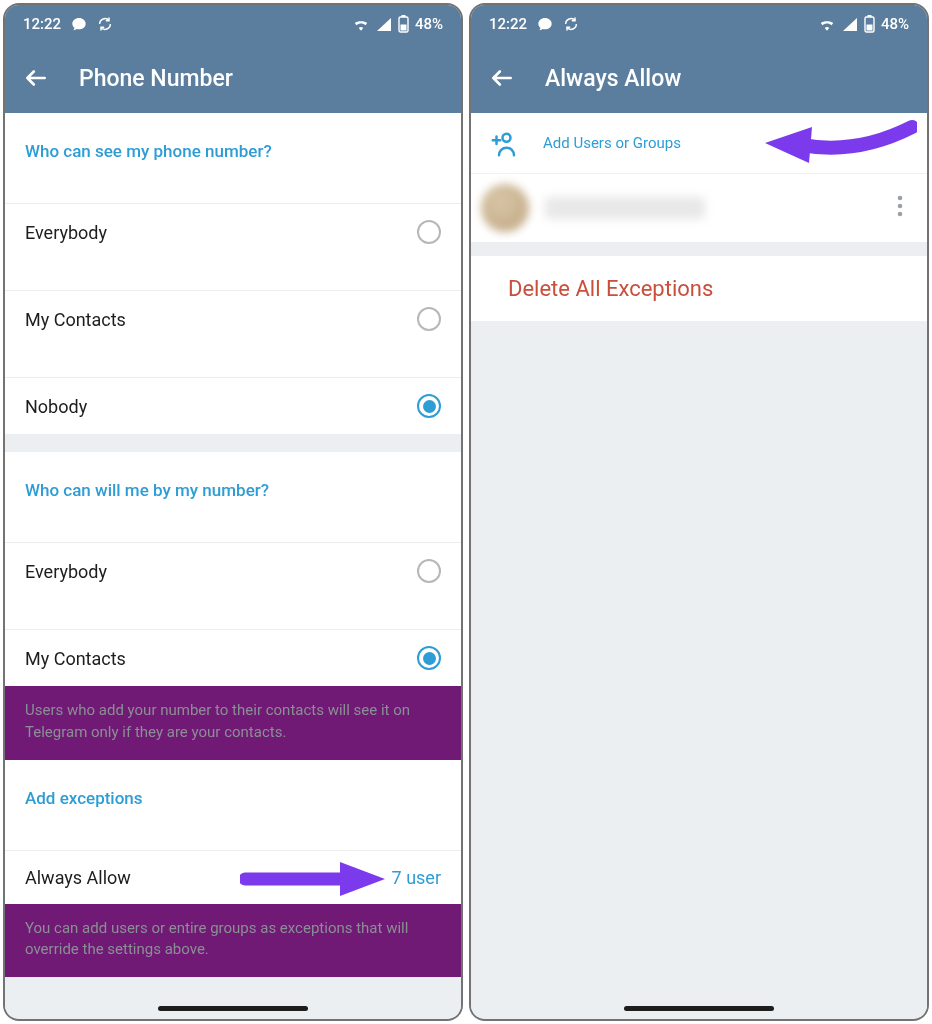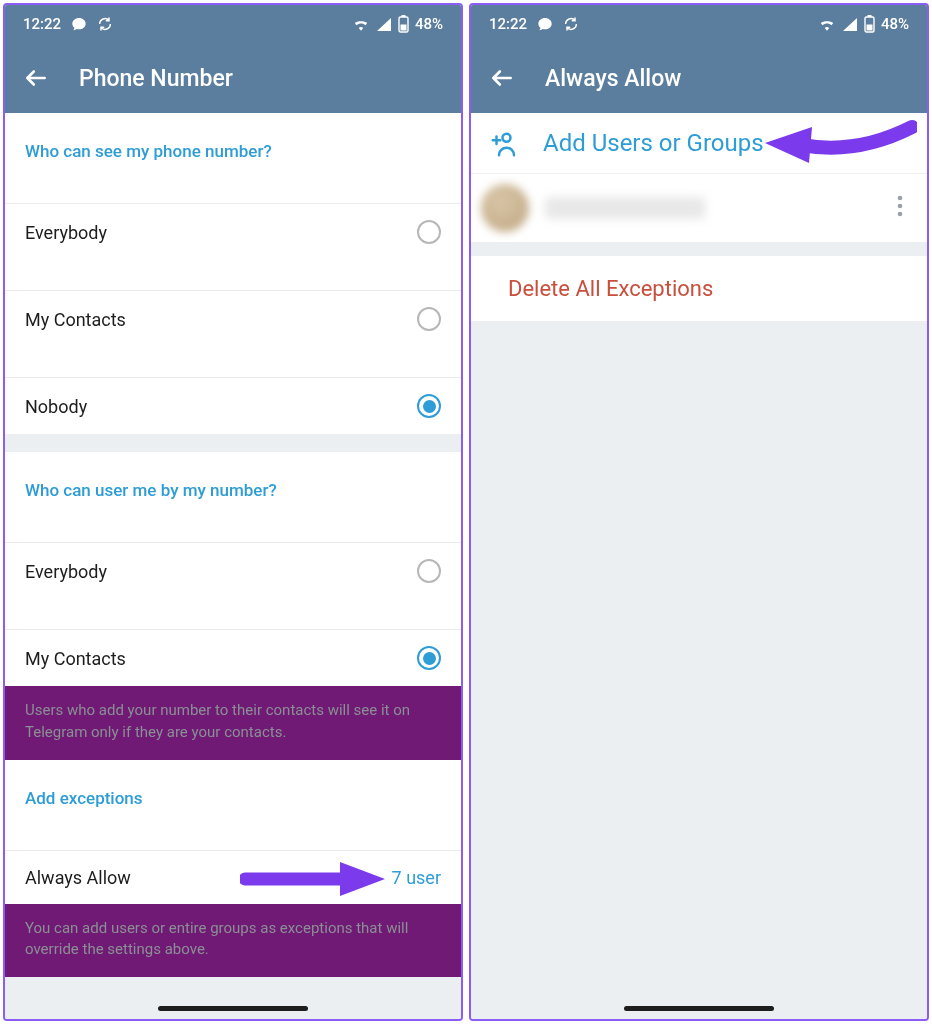--- a/index.html
+++ b/index.html
@@ -9,22 +9,22 @@
     width: 932px;
     height: 1024px;
     display: flex;
     gap: 6px;
     padding: 3px;
   }
   .phone {
     width: 460px;
     height: 1018px;
     background: #eceff2;
-    border: 2px solid #8b5cf6;
-    border-radius: 4px;
+    border: 2px solid #737373;
+    border-radius: 16px;
     display: flex;
     flex-direction: column;
     position: relative;
     overflow: hidden;
   }
   .status-bar {
     height: 38px;
     background: #5b7e9e;
     color: #fff;
     display: flex;
@@ -99,21 +99,21 @@
   }
   
   .add-row {
     display: flex; align-items: center;
     padding: 16px 18px;
     background: #fff;
     cursor: pointer;
     gap: 26px;
   }
   .add-icon { width: 28px; height: 28px; color: #2e9dd6; }
-  .add-label { color: #2e9dd6; font-size: 24px; font-weight: 400; }
+  .add-label { color: #2e9dd6; font-size: 15px; font-weight: 400; }
   .user-row {
     display: flex; align-items: center;
     padding: 10px 16px 10px 10px;
     background: #fff;
     border-top: 1px solid #f0f0f0;
     gap: 16px;
     position: relative;
   }
   .avatar {
     width: 48px; height: 48px; border-radius: 50%;
@@ -197,21 +197,21 @@
     </div>
     <div class="row">
       <span class="row-label">Nobody</span>
       <span class="radio checked"></span>
     </div>
   </div>
 
   <div class="gap"></div>
 
   <div class="section">
-    <div class="section-header">Who can user me by my number?</div>
+    <div class="section-header">Who can will me by my number?</div>
     <div class="row">
       <span class="row-label">Everybody</span>
       <span class="radio"></span>
     </div>
     <div class="row">
       <span class="row-label">My Contacts</span>
       <span class="radio checked"></span>
     </div>
   </div>
   <div class="footer-note">Users who add your number to their contacts will see it on Telegram only if they are your contacts.</div>

